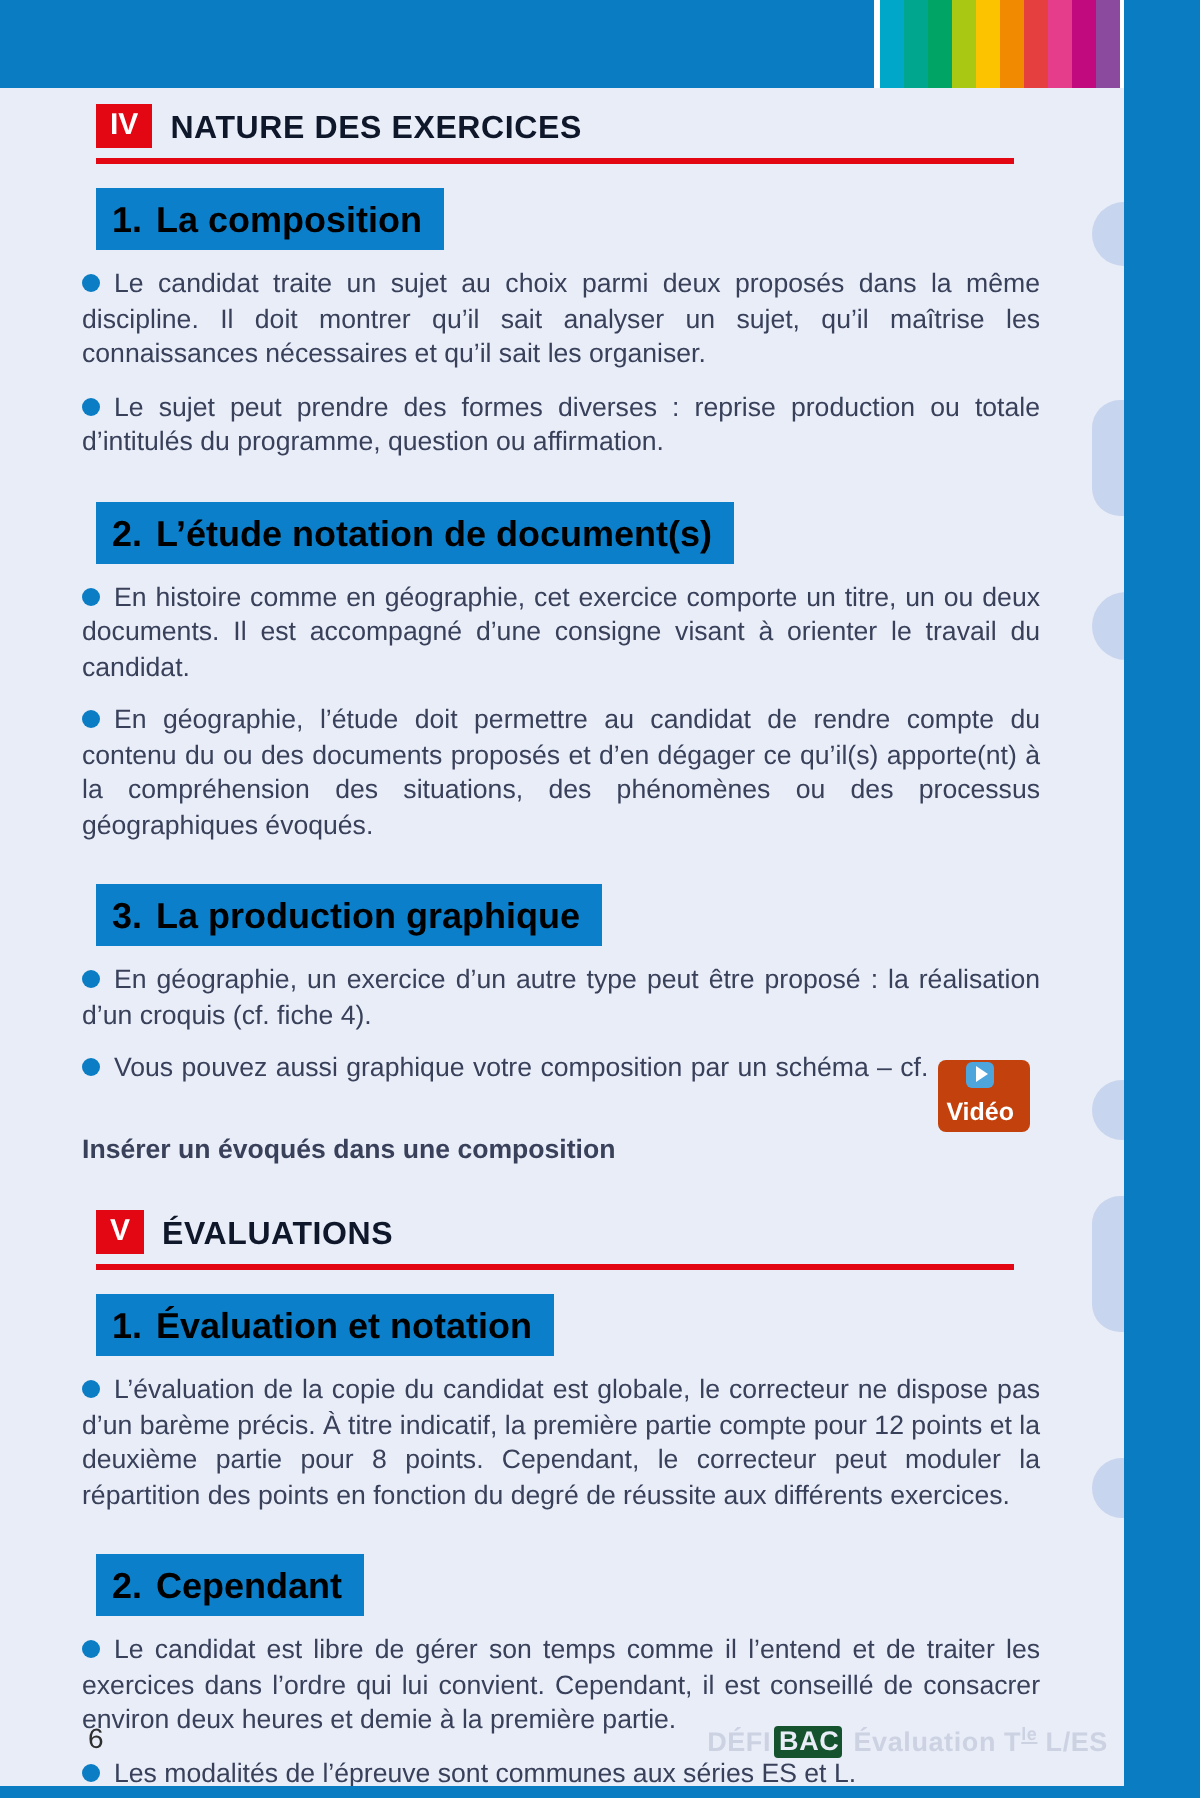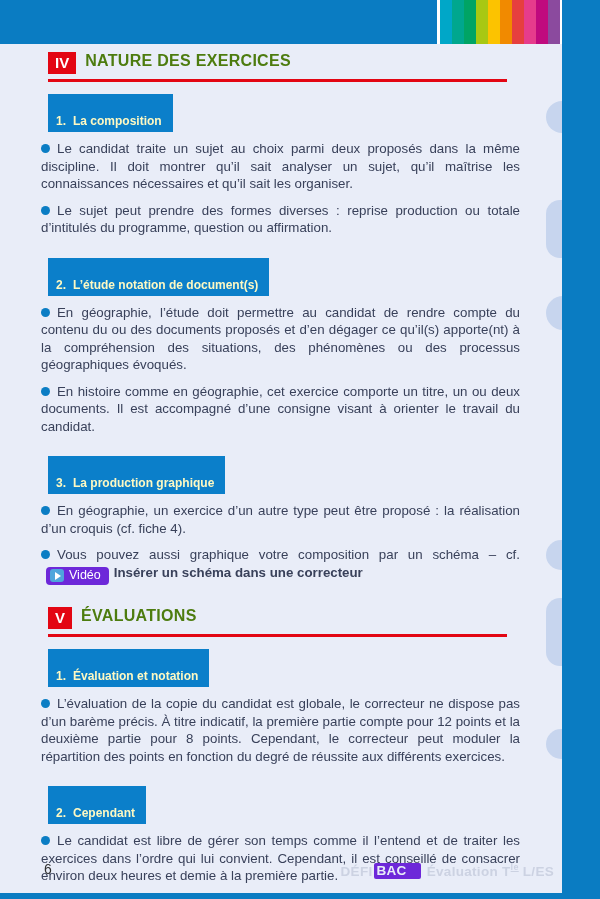--- a/index.html
+++ b/index.html
@@ -19,64 +19,64 @@
   .tab{position:absolute;left:546px;width:40px;background:#c7d5ee;z-index:1;}
   .tab.c1{top:101px;height:32px;border-radius:16px;}
   .tab.r1{top:200px;height:58px;border-radius:14px;}
   .tab.c2{top:296px;height:34px;border-radius:17px;}
   .tab.c3{top:540px;height:30px;border-radius:15px;}
   .tab.r2{top:598px;height:68px;border-radius:14px;}
   .tab.c4{top:729px;height:30px;border-radius:15px;}
   
   .content{position:absolute;left:41px;top:44px;width:479px;z-index:2;}
   .sec-header{
-    display:flex;align-items:flex-start;gap:9px;
+    display:flex;align-items:flex-end;gap:9px;
     margin:8px 0 0 7px;width:459px;
     border-bottom:3px solid #e30613;padding-bottom:5px;
   }
   .sec-header.second{margin-top:22px;}
   .numeral{
     background:#e30613;color:#fff;font-weight:bold;font-size:15px;
     padding:2px 7px 3px 7px;line-height:17px;
   }
-  .sec-title{color:#4d7c0f;font-weight:bold;font-size:16px;letter-spacing:.3px;white-space:nowrap;}
+  .sec-title{color:#0f172a;font-weight:bold;font-size:16px;letter-spacing:.3px;white-space:nowrap;}
   .sub-header{
-    display:inline-block;background:#0b7fca;color:#fef9c3;font-weight:bold;
-    font-size:12px;padding:20px 11px 4px 8px;margin:12px 0 3px 7px;
+    display:inline-block;background:#0b7fca;color:#000000;font-weight:bold;
+    font-size:18px;padding:6px 11px 4px 8px;margin:12px 0 3px 7px;
   }
   .sub-header .sh-num{margin-right:7px;}
   p.para{
     margin:5px 0 9px 0;font-size:13.3px;line-height:17.5px;
     color:#39415a;text-align:justify;
   }
   .bullet{
     display:inline-block;width:9px;height:9px;border-radius:50%;
     background:#0b7dc4;margin-right:7px;
   }
   .video-badge{
     display:inline-flex;align-items:center;gap:5px;vertical-align:-3px;
-    background:#6d28d9;border-radius:4px;padding:1px 8px 2px 4px;
-    margin:0 5px;color:#fff;font-weight:normal;font-size:12.5px;line-height:15px;
+    background:#c2410c;border-radius:4px;padding:1px 8px 2px 4px;
+    margin:0 5px;color:#fff;font-weight:bold;font-size:12.5px;line-height:15px;flex-direction:column;
   }
   .play-box{
     display:inline-flex;align-items:center;justify-content:center;
     width:14px;height:13px;background:#4ea5dc;border-radius:3px;
   }
   .play-tri{
     width:0;height:0;border-left:6px solid #fff;
     border-top:4px solid transparent;border-bottom:4px solid transparent;margin-left:1px;
   }
   .bold-ref{font-weight:bold;color:#39415a;}
   
   .page-num{position:absolute;left:44px;bottom:22px;font-size:14px;color:#2f2f2f;z-index:2;}
   .brand{
     position:absolute;right:46px;bottom:21px;z-index:2;
     color:#ccd2e2;font-weight:bold;font-size:13.5px;letter-spacing:.3px;
   }
-  .brand .bac{background:#6d28d9;color:#e9edf8;padding:0 14px 1px 3px;border-radius:2px;margin:0 2px 0 1px;}
+  .brand .bac{background:#14532d;color:#e9edf8;padding:0 1px 1px 3px;border-radius:2px;margin:0 2px 0 1px;}
   .brand sup{font-size:9px;text-decoration:underline;}
 </style>
 </head>
 <body>
 
 <div class="page">
 
   <div class="tab c1"></div>
   <div class="tab r1"></div>
   <div class="tab c2"></div>
@@ -114,33 +114,33 @@
 
     <div class="sub-header">
       <span class="sh-num">1.</span><span>La composition</span>
     </div>
     <p class="para"><span class="bullet"></span><span>Le candidat traite un sujet au choix parmi deux proposés dans la même discipline. Il doit montrer qu’il sait analyser un sujet, qu’il maîtrise les connaissances nécessaires et qu’il sait les organiser.</span></p>
     <p class="para"><span class="bullet"></span><span>Le sujet peut prendre des formes diverses : reprise production ou totale d’intitulés du programme, question ou affirmation.</span></p>
 
     <div class="sub-header">
       <span class="sh-num">2.</span><span>L’étude notation de document(s)</span>
     </div>
+    <p class="para"><span class="bullet"></span><span>En histoire comme en géographie, cet exercice comporte un titre, un ou deux documents. Il est accompagné d’une consigne visant à orienter le travail du candidat.</span></p>
     <p class="para"><span class="bullet"></span><span>En géographie, l’étude doit permettre au candidat de rendre compte du contenu du ou des documents proposés et d’en dégager ce qu’il(s) apporte(nt) à la compréhension des situations, des phénomènes ou des processus géographiques évoqués.</span></p>
-    <p class="para"><span class="bullet"></span><span>En histoire comme en géographie, cet exercice comporte un titre, un ou deux documents. Il est accompagné d’une consigne visant à orienter le travail du candidat.</span></p>
 
     <div class="sub-header">
       <span class="sh-num">3.</span><span>La production graphique</span>
     </div>
     <p class="para"><span class="bullet"></span><span>En géographie, un exercice d’un autre type peut être proposé : la réalisation d’un croquis (cf. fiche 4).</span></p>
     <p class="para"><span class="bullet"></span><span>Vous pouvez aussi graphique votre composition par un schéma – cf.</span><span class="video-badge">
           <span class="play-box">
             <span class="play-tri"></span>
           </span>
           <span>Vidéo</span>
-        </span><span class="bold-ref">Insérer un schéma dans une correcteur</span></p>
+        </span><span class="bold-ref">Insérer un évoqués dans une composition</span></p>
 
     
     <div class="sec-header second">
       <span class="numeral">V</span>
       <span class="sec-title">ÉVALUATIONS</span>
     </div>
 
     <div class="sub-header">
       <span class="sh-num">1.</span><span>Évaluation et notation</span>
     </div>

